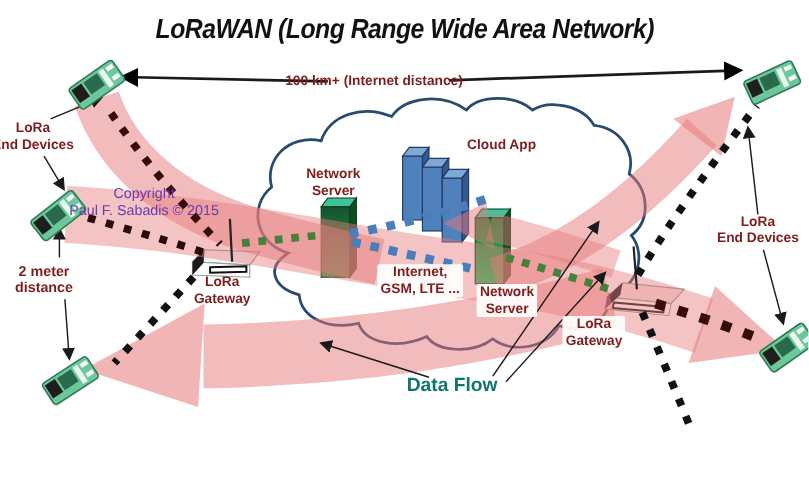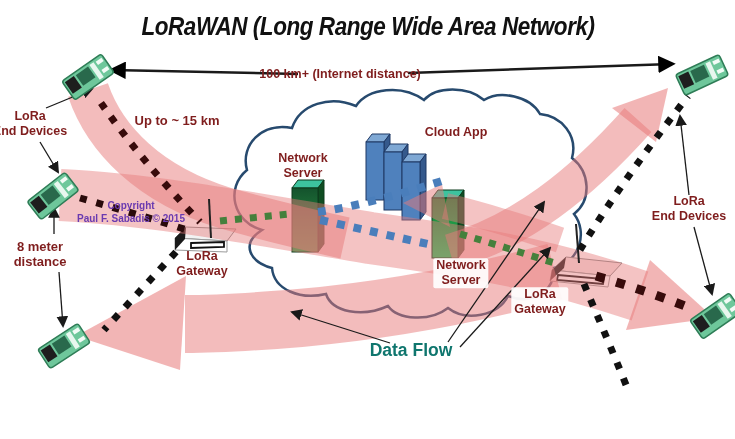--- a/index.html
+++ b/index.html
@@ -12,21 +12,21 @@
     position:absolute;transform:translate(-50%,-50%);
     text-align:center;white-space:nowrap;line-height:1.18;
     font-size:12.5px;font-weight:600;color:#7f1d1d;
   }
   .lbl.bg{background:rgba(255,255,255,0.92);padding:0 3px;border-radius:2px;}
   .title{
     font-size:25px;font-weight:bold;font-style:italic;letter-spacing:-0.5px;
     transform:translate(-50%,-50%) scaleX(0.9);color:#111;
   }
   .dataflow{font-size:17.5px;font-weight:bold;color:#0f766e;}
-  .copyright{font-size:10px;font-weight:bold;color:#6a3ab0;line-height:1.25;margin-top:28px;}
+  .copyright{font-size:13px;font-weight:normal;color:#6a3ab0;line-height:1.25;}
   .small13{font-size:13px;}
 </style>
 </head>
 <body>
 
 <div id="stage">
 
 <svg width="735" height="439" viewBox="0 0 735 439">
   <defs>
     <marker id="ah" markerWidth="9" markerHeight="9" refX="7.5" refY="4.5" orient="auto">
@@ -179,50 +179,53 @@
       <rect x="15" y="2" width="7" height="4" fill="#f2fbf6"></rect>
     </g>
   </g>
 </svg>
 
 <div class="lbl title" style="left:368px;top:27px;">LoRaWAN (Long Range Wide Area Network)</div>
 
 <div class="lbl" style="left:340px;top:74px;font-size:12.5px;">100 km+  (Internet distance)</div>
 
 <div class="lbl small13" style="left:177px;top:121px;">
-  <div>Up to  ~ 15 km</div>
 </div>
 
 <div class="lbl copyright" style="left:131px;top:184px;">
   <div>Copyright</div>
   <div>Paul F. Sabadis © 2015</div>
 </div>
 
 <div class="lbl" style="left:30px;top:124px;">
   <div>LoRa</div>
   <div>End Devices</div>
 </div>
 
 <div class="lbl small13" style="left:40px;top:254px;">
-  <div>8 meter</div>
+  <div>2 meter</div>
   <div>distance</div>
 </div>
 
 <div class="lbl" style="left:202px;top:264px;">
   <div>LoRa</div>
   <div>Gateway</div>
 </div>
 
 <div class="lbl" style="left:303px;top:166px;">
   <div>Network</div>
   <div>Server</div>
 </div>
 
 <div class="lbl" style="left:456px;top:132px;">Cloud App</div>
 
+<div class="lbl bg" style="left:382px;top:255px;">
+  <div>Internet,</div>
+  <div>GSM, LTE ...</div>
+</div>
 
 <div class="lbl bg" style="left:461px;top:273px;">
   <div>Network</div>
   <div>Server</div>
 </div>
 
 <div class="lbl bg" style="left:540px;top:302px;">
   <div>LoRa</div>
   <div>Gateway</div>
 </div>

